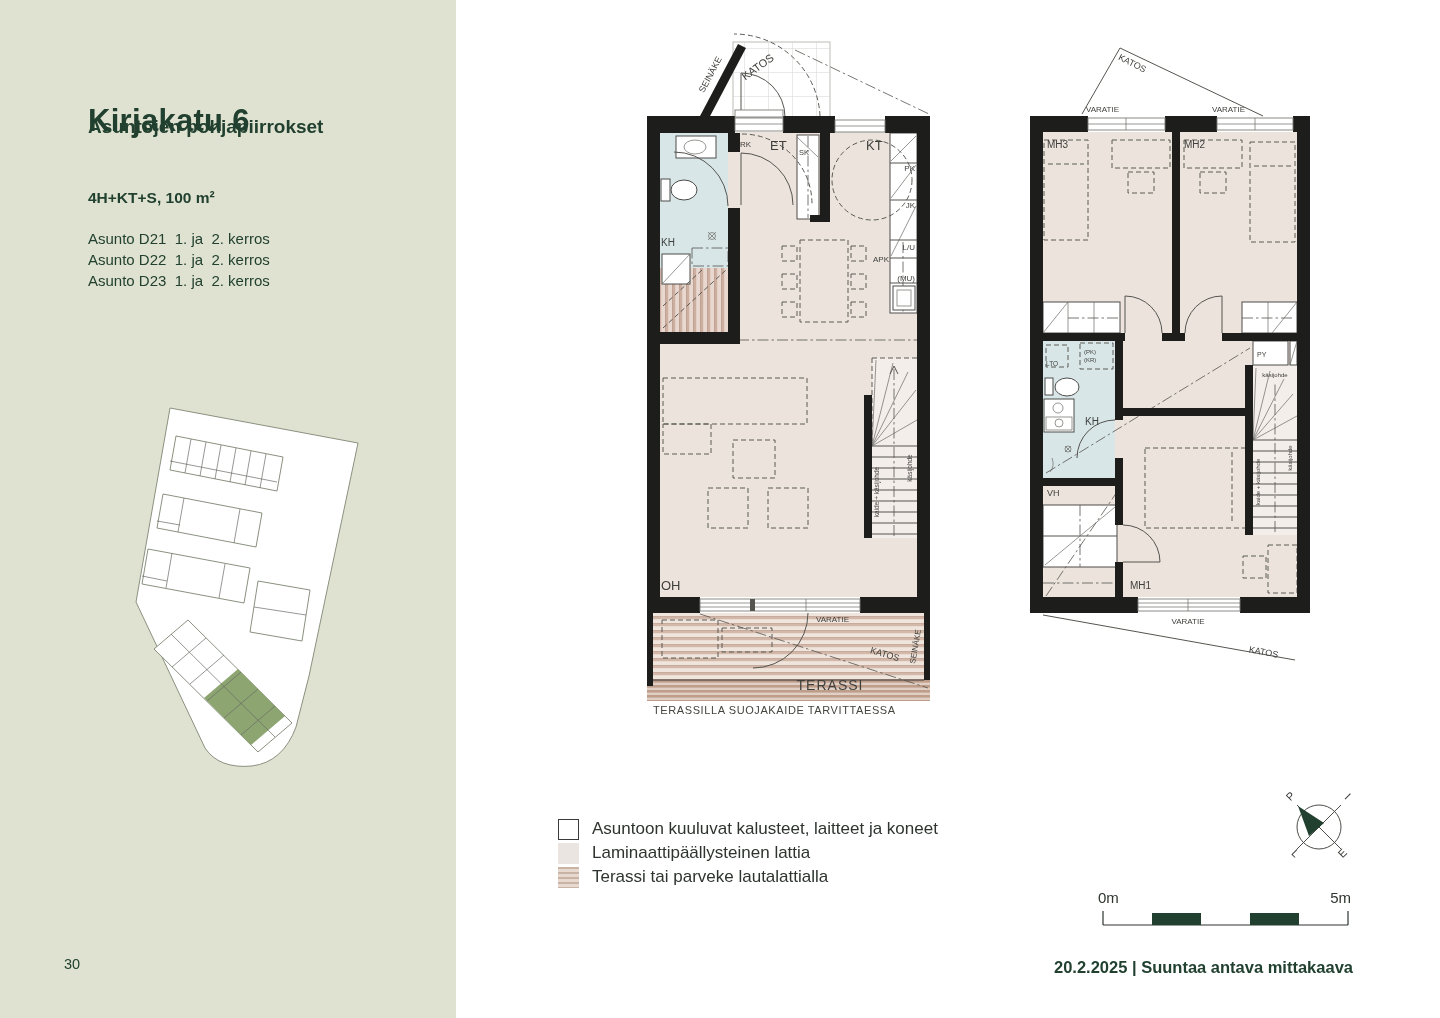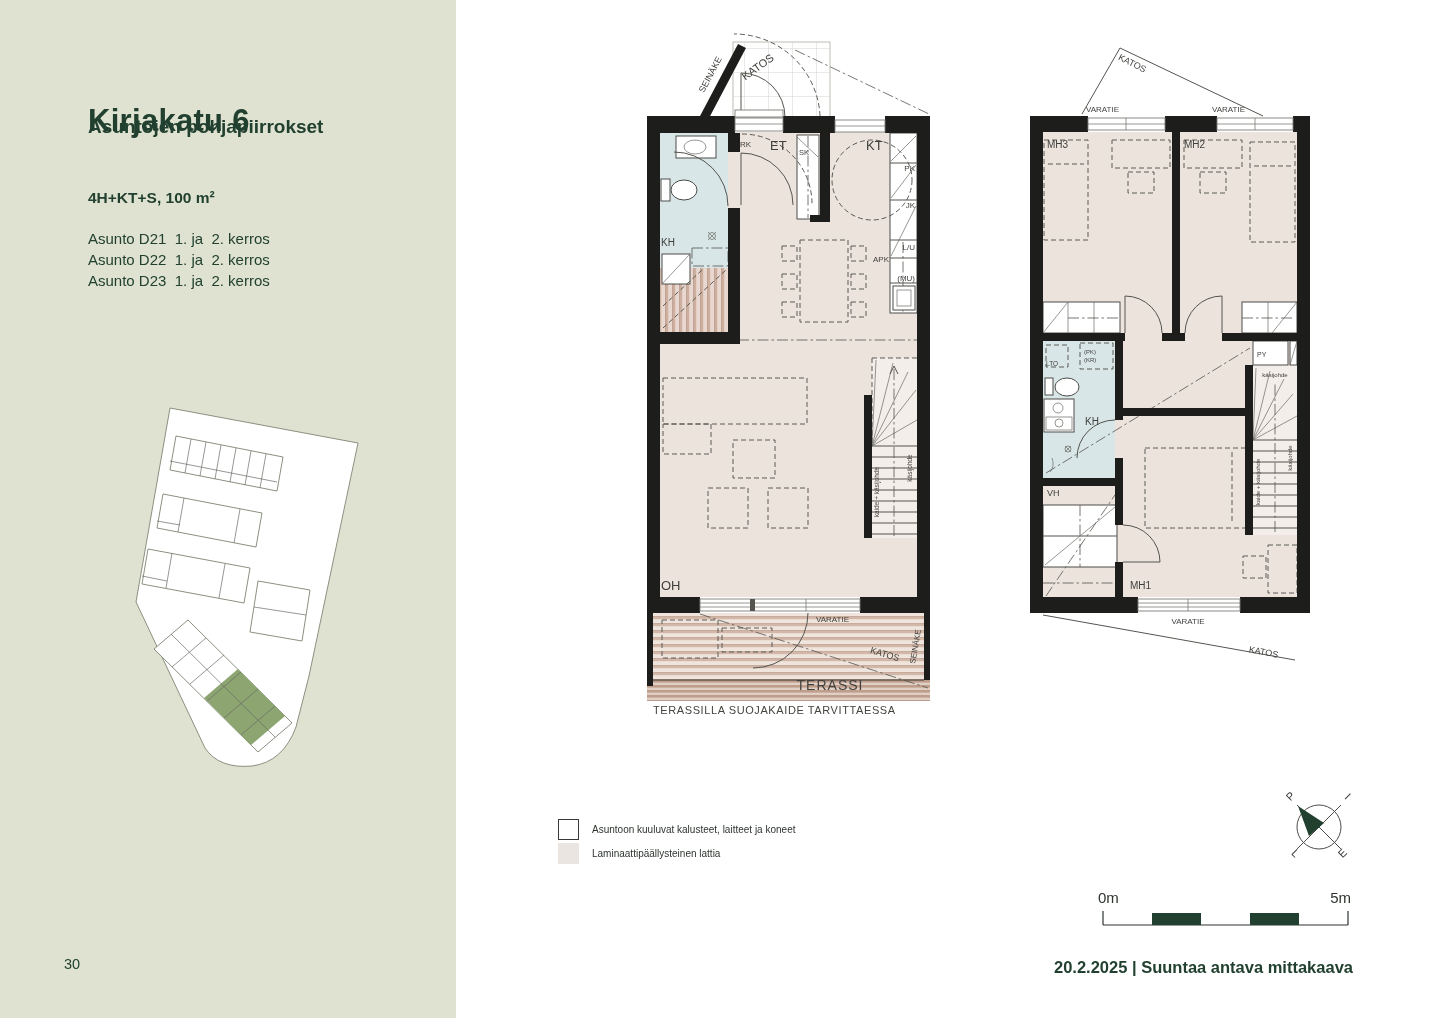--- a/index.html
+++ b/index.html
@@ -22,21 +22,21 @@
   .plan2{position:absolute;left:1020px;top:40px;}
   .caption{position:absolute;left:653px;top:704px;font-size:11px;letter-spacing:.6px;color:#45453f;}
   .legend{position:absolute;left:558px;top:817px;}
   .legend-row{display:flex;align-items:center;height:24px;}
   .sw{width:21px;height:21px;margin-right:13px;flex:0 0 auto;}
   .sw-outline{background:#fff;border:1.6px solid #3a3a38;box-sizing:border-box;}
   .sw-wet{background:var(--wet);}
   .sw-sauna{background:#d3bcab;}
   .sw-laminate{background:#eae5e0;}
   .sw-terrace{background:repeating-linear-gradient(180deg,#c9b3a4 0 2.5px,#e7d9cf 2.5px 5px);}
-  .legend-label{font-size:10px;color:var(--text_dark);text-align:right;}
+  .legend-label{font-size:17px;color:var(--text_dark);text-align:right;}
   .scalebar{position:absolute;left:1093px;top:888px;}
   .dateline{position:absolute;right:87px;top:958px;font-size:16.5px;font-weight:700;color:var(--accent);}
   .compass{position:absolute;left:1283px;top:786px;}
   
   .wall{fill:var(--wall);}
   .lam{fill:var(--laminate);}
   .wetf{fill:var(--wet);}
   .wbox{fill:#ffffff;stroke:#4c4c48;stroke-width:1;}
   .ln{stroke:#55544f;stroke-width:1;fill:none;}
   .thin{stroke:#6a6a65;stroke-width:.7;fill:none;}
@@ -441,20 +441,24 @@
 
   <div class="legend">
     <div class="legend-row">
       <span class="sw sw-outline"></span>
       <span class="legend-label">Asuntoon kuuluvat kalusteet, laitteet ja koneet</span>
     </div>
     <div class="legend-row">
       <span class="sw sw-laminate"></span>
       <span class="legend-label">Laminaattipäällysteinen lattia</span>
     </div>
+    <div class="legend-row">
+      <span class="sw sw-terrace"></span>
+      <span class="legend-label">Terassi tai parveke lautalattialla</span>
+    </div>
   </div>
 
   <svg class="compass" width="72" height="78" viewBox="0 0 72 78">
     <circle cx="36" cy="41" r="22" fill="none" stroke="#4c4c48" stroke-width="1"></circle>
     <line x1="14" y1="19" x2="58" y2="63" stroke="#4c4c48" stroke-width="1"></line>
     <line x1="58" y1="19" x2="14" y2="63" stroke="#4c4c48" stroke-width="1"></line>
     <polygon points="15,20 41,37 26,50" style="fill:var(--accent)"></polygon>
     <text font-size="11" fill="#3a3a38" text-anchor="middle" transform="translate(10,13) rotate(-45)">P</text>
     <text font-size="11" fill="#3a3a38" text-anchor="middle" transform="translate(62,13) rotate(45)">I</text>
     <text font-size="11" fill="#3a3a38" text-anchor="middle" transform="translate(10,70) rotate(45)">L</text>

